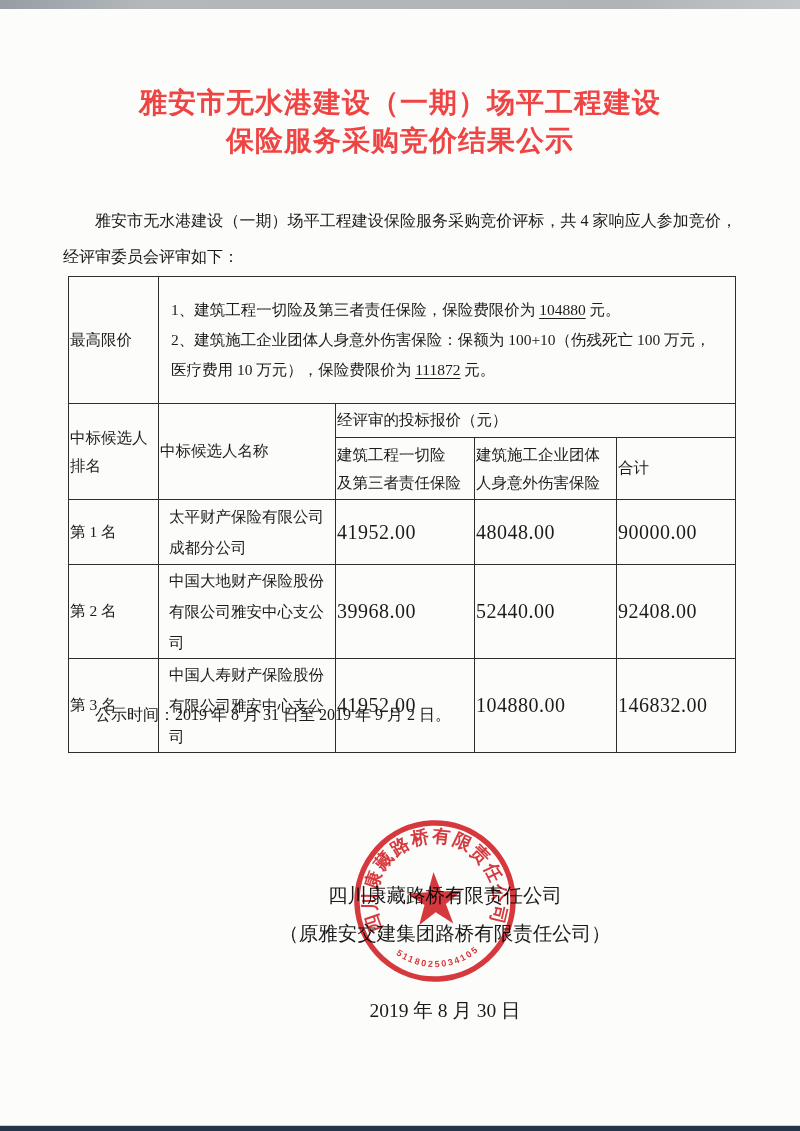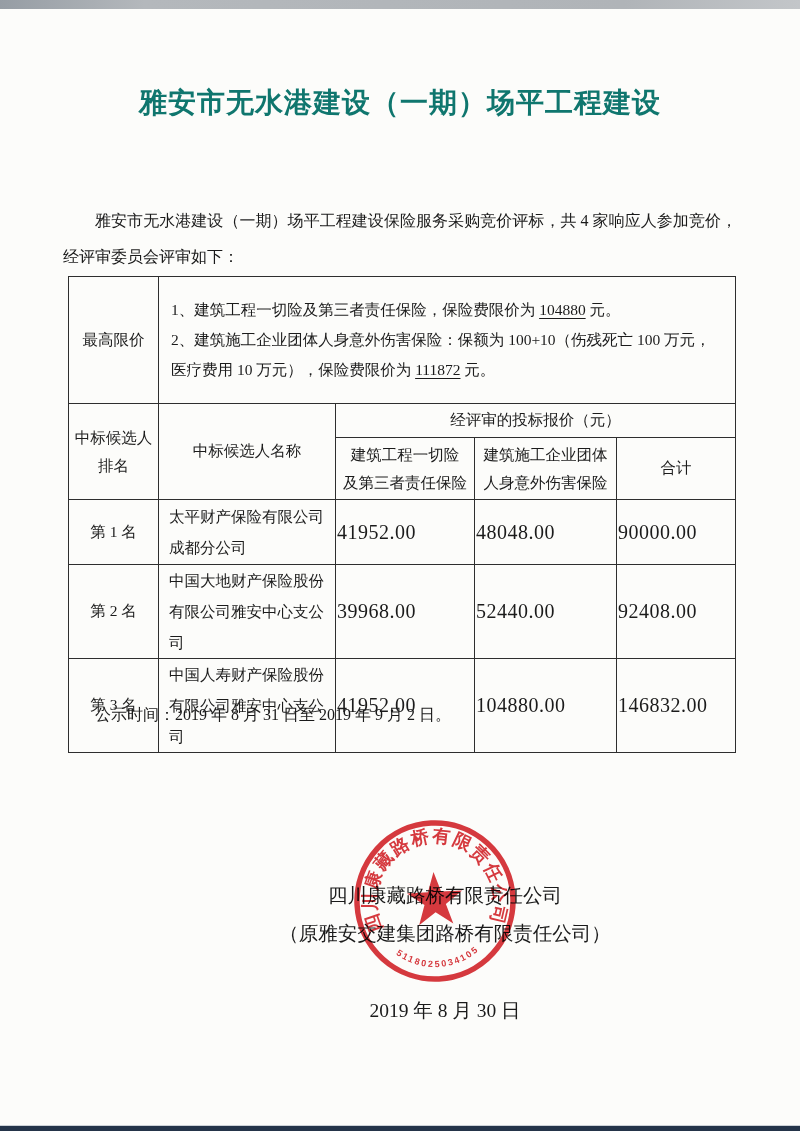--- a/index.html
+++ b/index.html
@@ -16,40 +16,40 @@
     position:absolute;top:0;left:0;width:100%;height:9px;
     background:linear-gradient(to right,#969da4,#b4b8bc 18%,#b0b4b8 78%,#c3c6c9);
   }
   .scan-band-bottom{
     position:absolute;bottom:0;left:0;width:100%;height:6px;
     background:linear-gradient(to bottom,#cdd2d7 0 1px,#243449 1px 100%);
   }
   .title{
     position:absolute;top:84px;left:0;width:800px;text-align:center;
     font-family:"Liberation Sans","DejaVu Sans",sans-serif;
-    font-weight:bold;font-size:28px;line-height:38px;color:#0f766e;
+    font-weight:bold;font-size:28px;line-height:38px;color:#ef4444;
     letter-spacing:1px;
   }
   .para{
     position:absolute;left:63px;width:674px;
     font-size:16px;line-height:36px;text-align:justify;color:#1a1a1a;
   }
   .para p{margin:0;text-indent:2em;}
   #intro{top:203px;}
   #closing{top:696px;line-height:38px;}
   table.result{
     position:absolute;top:276px;left:68px;width:667px;
     border-collapse:collapse;table-layout:fixed;
     font-size:15.5px;color:#1b1b1b;
   }
   table.result td{
     border:1.5px solid #2e2e2e;vertical-align:middle;
     overflow:hidden;
   }
-  td.c{text-align:center;margin-left:12px;}
+  td.c{text-align:left;margin-left:12px;}
   td.limit-cell{padding:18px 12px;}
   td.limit-cell p{margin:0;line-height:30px;text-align:left;}
   .u{text-decoration:underline;text-underline-offset:3px;}
   td.name-cell{padding:0 10px;line-height:31px;text-align:left;margin-left:36px;}
   td.num-cell{text-align:left;padding-right:13px;font-size:20px;letter-spacing:0.5px;}
   .hdr2{line-height:28px;}
   .sign-block{
     position:absolute;top:877px;left:45px;width:800px;text-align:center;
     font-size:19.5px;line-height:38px;color:#1a1a1a;
   }
@@ -74,20 +74,21 @@
 </style>
 </head>
 <body>
 
 <div class="paper">
 
   <div class="scan-band-top"></div>
 
   <div class="title">
     <div>雅安市无水港建设（一期）场平工程建设</div>
+    <div>保险服务采购竞价结果公示</div>
   </div>
 
   <div class="para" id="intro">
     <p>雅安市无水港建设（一期）场平工程建设保险服务采购竞价评标，共 4 家响应人参加竞价，经评审委员会评审如下：</p>
   </div>
 
   <table class="result">
     <colgroup>
       <col style="width:90px">
         <col style="width:177px">

